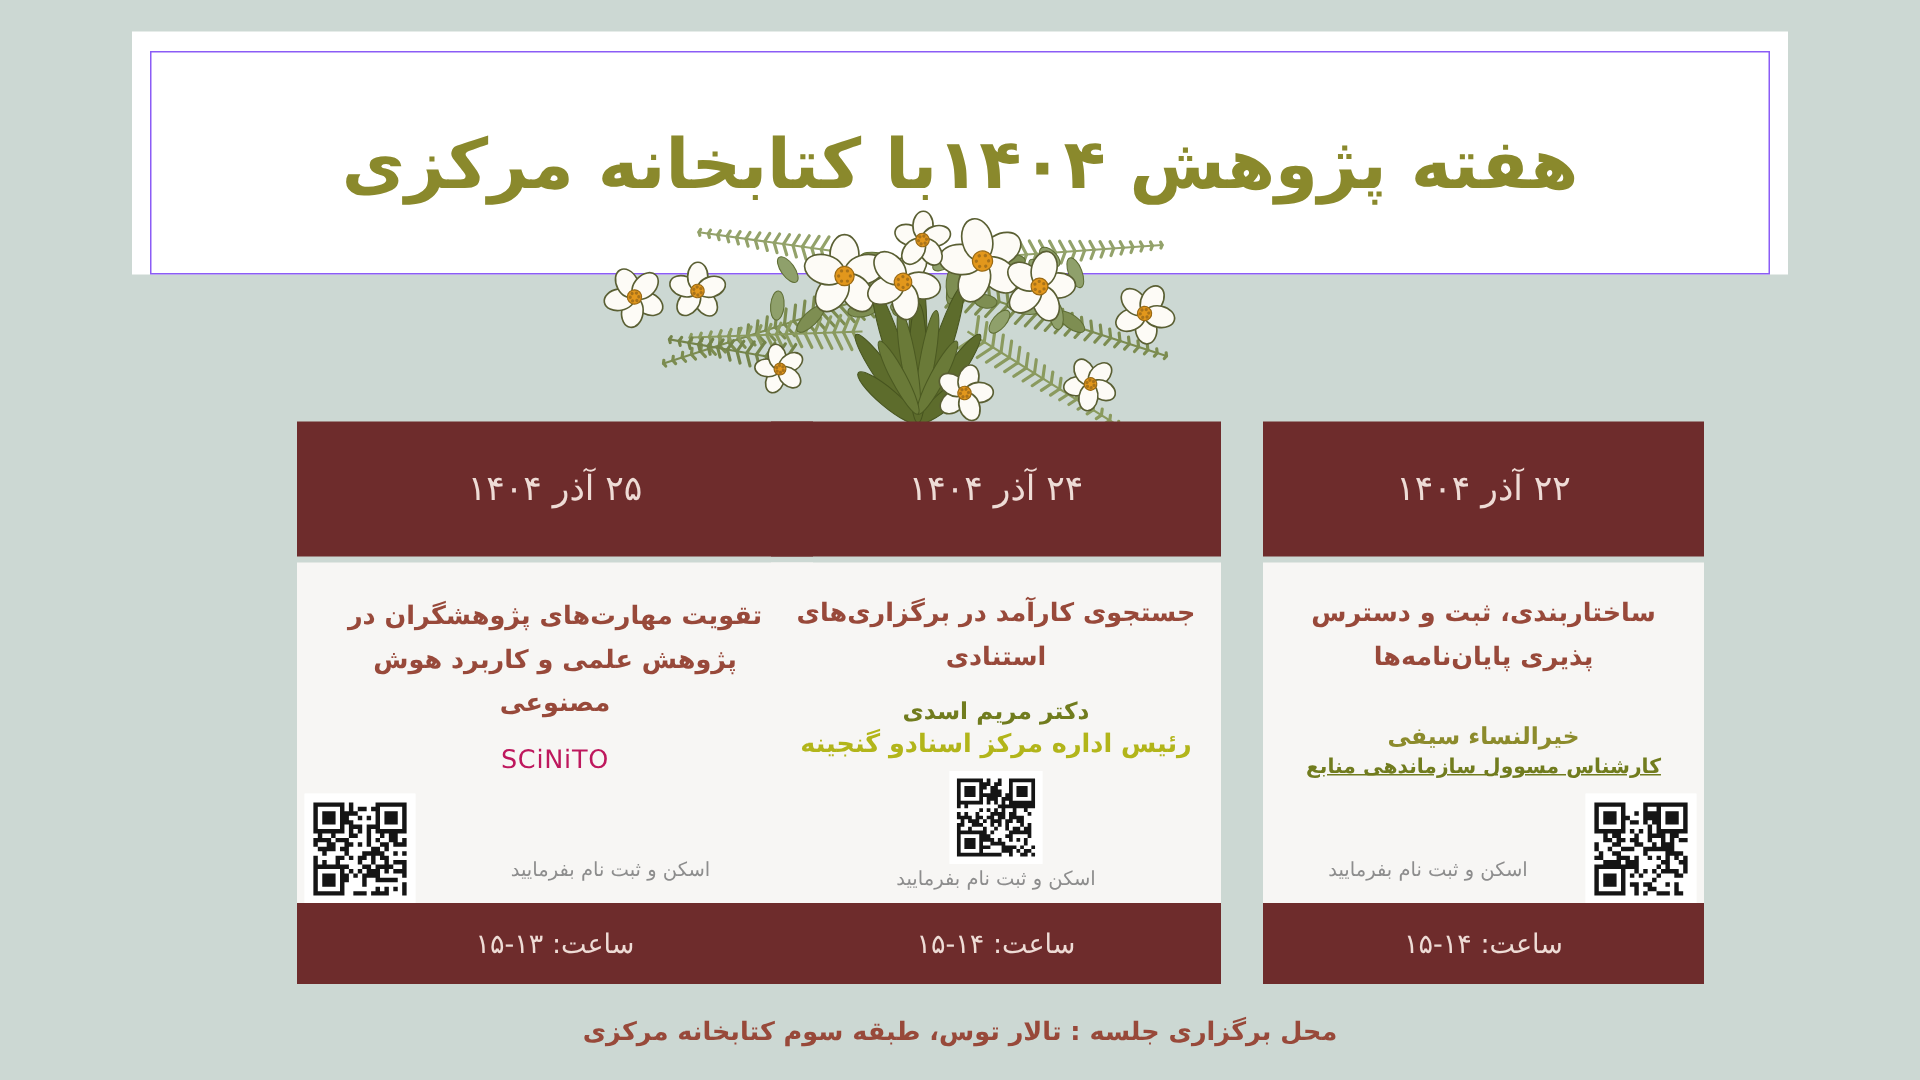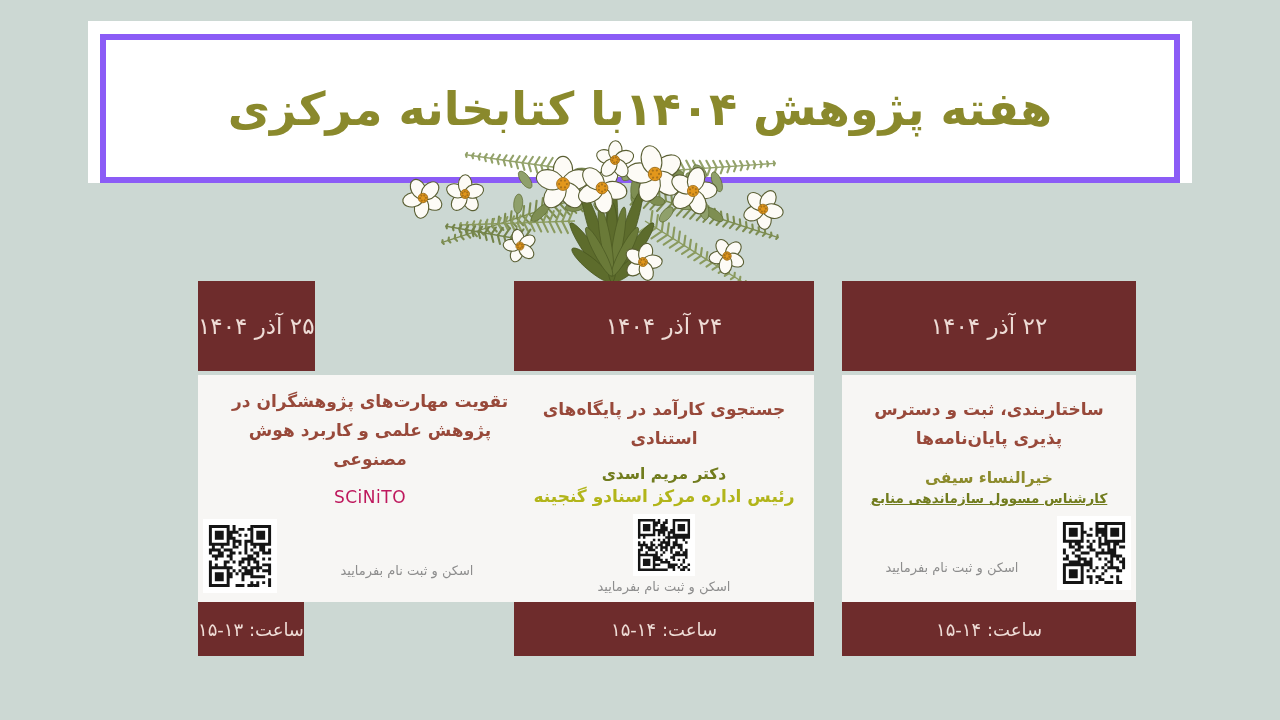--- a/index.html
+++ b/index.html
@@ -8,42 +8,42 @@
     --right-speaker-olive:#8c8b2c; --scan-gray:#8d8d8d; --header-text:#eedcd6;
     --card-body:#f7f6f4;
   }
   *{margin:0;padding:0;box-sizing:border-box;}
   html,body{width:1280px;height:720px;overflow:hidden;}
   body{font-family:"DejaVu Sans",sans-serif;}
   .stage{position:relative;width:1280px;height:720px;background:var(--background);direction:rtl;overflow:hidden;}
 
   
   .title-box{position:absolute;left:88px;top:21px;width:1104px;height:162px;background:#ffffff;z-index:1;}
-  .title-inner{position:absolute;left:12px;right:12px;top:13px;bottom:0;border:6px solid #8b5cf6;
+  .title-inner{position:absolute;left:12px;right:12px;top:13px;bottom:0;border:1px solid #8b5cf6;
     display:flex;align-items:center;justify-content:center;}
   .page-title{font-size:46px;font-weight:bold;color:var(--title-olive);letter-spacing:0;white-space:nowrap;}
 
   
   #bouquet{position:absolute;left:390px;top:146px;width:420px;height:150px;z-index:2;overflow:visible;}
 
   
   .card{position:absolute;top:281px;height:375px;display:flex;flex-direction:column;z-index:3;}
-  .card-25{left:198px;width:344px;align-items:flex-end;}
+  .card-25{left:198px;width:344px;}
   .card-24{left:514px;width:300px;}
   .card-22{left:830px;width:306px;padding-left:12px;}
   .card-header{height:90px;background:var(--maroon);display:flex;align-items:center;justify-content:center;}
   .card-date{color:var(--header-text);font-size:23px;letter-spacing:1px;}
   .card-body{flex:1;background:var(--card-body);margin-top:4px;text-align:center;overflow:hidden;}
   .card-footer{height:54px;background:var(--maroon);display:flex;align-items:center;justify-content:center;}
   .card-time{color:var(--header-text);font-size:18px;}
   .session-title{color:var(--card-title-brick);font-weight:bold;font-size:17px;line-height:1.72;padding:20px 13px 0;}
-  .card-25 .session-title{padding-top:12px;}
+  .card-25 .session-title{padding-top:22px;}
   .tool-name{color:#be185d;font-size:17px;letter-spacing:.5px;margin-top:12px;direction:ltr;}
   .speaker-name{font-weight:bold;font-size:15.5px;margin-top:12px;color:var(--speaker-olive);}
-  .card-22 .speaker-name{color:var(--right-speaker-olive);margin-top:16px;}
+  .card-22 .speaker-name{color:var(--right-speaker-olive);margin-top:29px;}
   .speaker-role{font-weight:bold;font-size:17px;margin-top:3px;color:var(--role-yellow-green);}
   .card-22 .speaker-role{color:var(--speaker-olive);font-size:13.5px;text-decoration:underline;}
   .scan-label{color:var(--scan-gray);font-size:13px;}
   .qr-row{display:flex;direction:ltr;align-items:flex-end;padding:0 5px;}
   .card-25 .qr-row{margin-top:12px;}
   .card-22 .qr-row{margin-top:10px;}
   .qr-row .scan-label{flex:1;text-align:center;padding-bottom:15px;}
   .qr{display:block;background:#fff;}
   .qr-center-wrap{margin-top:8px;}
   .qr-center-wrap .qr{margin:0 auto 3px;}
@@ -617,21 +617,21 @@
     <div class="card-footer">
       <span class="card-time">ساعت: ۱۳-۱۵</span>
     </div>
   </div>
 
   <div class="card card-24">
     <div class="card-header">
       <span class="card-date">۲۴ آذر ۱۴۰۴</span>
     </div>
     <div class="card-body">
-      <div class="session-title">جستجوی کارآمد در پایگاه‌های استنادی</div>
+      <div class="session-title">جستجوی کارآمد در برگزاری‌های استنادی</div>
       <div class="speaker-name">دکتر مریم اسدی</div>
       <div class="speaker-role">رئیس اداره مرکز اسنادو گنجینه</div>
       <div class="qr-center-wrap">
         <svg class="qr" width="62" height="62" viewBox="0 0 25 25">
             <rect width="25" height="25" fill="#fff"></rect>
             <path d="M2 2h1v1h-1zM3 2h1v1h-1zM4 2h1v1h-1zM5 2h1v1h-1zM6 2h1v1h-1zM7 2h1v1h-1zM8 2h1v1h-1zM10 2h1v1h-1zM13 2h1v1h-1zM16 2h1v1h-1zM17 2h1v1h-1zM18 2h1v1h-1zM19 2h1v1h-1zM20 2h1v1h-1zM21 2h1v1h-1zM22 2h1v1h-1zM2 3h1v1h-1zM8 3h1v1h-1zM9 3h1v1h-1zM10 3h1v1h-1zM12 3h1v1h-1zM13 3h1v1h-1zM16 3h1v1h-1zM22 3h1v1h-1zM2 4h1v1h-1zM4 4h1v1h-1zM5 4h1v1h-1zM6 4h1v1h-1zM8 4h1v1h-1zM9 4h1v1h-1zM11 4h1v1h-1zM12 4h1v1h-1zM16 4h1v1h-1zM18 4h1v1h-1zM19 4h1v1h-1zM20 4h1v1h-1zM22 4h1v1h-1zM2 5h1v1h-1zM4 5h1v1h-1zM5 5h1v1h-1zM6 5h1v1h-1zM8 5h1v1h-1zM11 5h1v1h-1zM12 5h1v1h-1zM13 5h1v1h-1zM16 5h1v1h-1zM18 5h1v1h-1zM19 5h1v1h-1zM20 5h1v1h-1zM22 5h1v1h-1zM2 6h1v1h-1zM4 6h1v1h-1zM5 6h1v1h-1zM6 6h1v1h-1zM8 6h1v1h-1zM9 6h1v1h-1zM10 6h1v1h-1zM11 6h1v1h-1zM12 6h1v1h-1zM13 6h1v1h-1zM15 6h1v1h-1zM16 6h1v1h-1zM18 6h1v1h-1zM19 6h1v1h-1zM20 6h1v1h-1zM22 6h1v1h-1zM2 7h1v1h-1zM8 7h1v1h-1zM10 7h1v1h-1zM11 7h1v1h-1zM12 7h1v1h-1zM14 7h1v1h-1zM15 7h1v1h-1zM16 7h1v1h-1zM22 7h1v1h-1zM2 8h1v1h-1zM3 8h1v1h-1zM4 8h1v1h-1zM5 8h1v1h-1zM6 8h1v1h-1zM7 8h1v1h-1zM8 8h1v1h-1zM10 8h1v1h-1zM12 8h1v1h-1zM14 8h1v1h-1zM16 8h1v1h-1zM17 8h1v1h-1zM18 8h1v1h-1zM19 8h1v1h-1zM20 8h1v1h-1zM21 8h1v1h-1zM22 8h1v1h-1zM2 9h1v1h-1zM4 9h1v1h-1zM13 9h1v1h-1zM14 9h1v1h-1zM15 9h1v1h-1zM16 9h1v1h-1zM17 9h1v1h-1zM18 9h1v1h-1zM19 9h1v1h-1zM20 9h1v1h-1zM21 9h1v1h-1zM22 9h1v1h-1zM8 10h1v1h-1zM10 10h1v1h-1zM12 10h1v1h-1zM14 10h1v1h-1zM17 10h1v1h-1zM20 10h1v1h-1zM2 11h1v1h-1zM4 11h1v1h-1zM7 11h1v1h-1zM11 11h1v1h-1zM12 11h1v1h-1zM13 11h1v1h-1zM14 11h1v1h-1zM16 11h1v1h-1zM17 11h1v1h-1zM21 11h1v1h-1zM2 12h1v1h-1zM3 12h1v1h-1zM4 12h1v1h-1zM5 12h1v1h-1zM7 12h1v1h-1zM8 12h1v1h-1zM10 12h1v1h-1zM11 12h1v1h-1zM13 12h1v1h-1zM14 12h1v1h-1zM16 12h1v1h-1zM17 12h1v1h-1zM18 12h1v1h-1zM19 12h1v1h-1zM3 13h1v1h-1zM5 13h1v1h-1zM6 13h1v1h-1zM7 13h1v1h-1zM9 13h1v1h-1zM11 13h1v1h-1zM12 13h1v1h-1zM13 13h1v1h-1zM15 13h1v1h-1zM16 13h1v1h-1zM18 13h1v1h-1zM19 13h1v1h-1zM2 14h1v1h-1zM3 14h1v1h-1zM6 14h1v1h-1zM7 14h1v1h-1zM8 14h1v1h-1zM11 14h1v1h-1zM13 14h1v1h-1zM15 14h1v1h-1zM19 14h1v1h-1zM21 14h1v1h-1zM2 15h1v1h-1zM5 15h1v1h-1zM9 15h1v1h-1zM12 15h1v1h-1zM15 15h1v1h-1zM17 15h1v1h-1zM18 15h1v1h-1zM20 15h1v1h-1zM21 15h1v1h-1zM2 16h1v1h-1zM3 16h1v1h-1zM4 16h1v1h-1zM5 16h1v1h-1zM6 16h1v1h-1zM7 16h1v1h-1zM8 16h1v1h-1zM9 16h1v1h-1zM11 16h1v1h-1zM16 16h1v1h-1zM17 16h1v1h-1zM18 16h1v1h-1zM19 16h1v1h-1zM20 16h1v1h-1zM21 16h1v1h-1zM2 17h1v1h-1zM8 17h1v1h-1zM9 17h1v1h-1zM10 17h1v1h-1zM15 17h1v1h-1zM16 17h1v1h-1zM21 17h1v1h-1zM2 18h1v1h-1zM4 18h1v1h-1zM5 18h1v1h-1zM6 18h1v1h-1zM8 18h1v1h-1zM9 18h1v1h-1zM10 18h1v1h-1zM11 18h1v1h-1zM13 18h1v1h-1zM16 18h1v1h-1zM18 18h1v1h-1zM20 18h1v1h-1zM2 19h1v1h-1zM4 19h1v1h-1zM5 19h1v1h-1zM6 19h1v1h-1zM8 19h1v1h-1zM11 19h1v1h-1zM12 19h1v1h-1zM13 19h1v1h-1zM14 19h1v1h-1zM20 19h1v1h-1zM2 20h1v1h-1zM4 20h1v1h-1zM5 20h1v1h-1zM6 20h1v1h-1zM8 20h1v1h-1zM9 20h1v1h-1zM10 20h1v1h-1zM14 20h1v1h-1zM15 20h1v1h-1zM16 20h1v1h-1zM17 20h1v1h-1zM19 20h1v1h-1zM22 20h1v1h-1zM2 21h1v1h-1zM8 21h1v1h-1zM14 21h1v1h-1zM15 21h1v1h-1zM16 21h1v1h-1zM18 21h1v1h-1zM20 21h1v1h-1zM21 21h1v1h-1zM2 22h1v1h-1zM3 22h1v1h-1zM4 22h1v1h-1zM5 22h1v1h-1zM6 22h1v1h-1zM7 22h1v1h-1zM8 22h1v1h-1zM9 22h1v1h-1zM10 22h1v1h-1zM11 22h1v1h-1zM12 22h1v1h-1zM13 22h1v1h-1zM16 22h1v1h-1zM19 22h1v1h-1zM20 22h1v1h-1zM22 22h1v1h-1z" fill="#151515"></path>
           </svg>
         <div class="scan-label">اسکن و ثبت نام بفرمایید</div>
       </div>
     </div>
@@ -654,13 +654,14 @@
             <rect width="25" height="25" fill="#fff"></rect>
             <path d="M2 2h1v1h-1zM3 2h1v1h-1zM4 2h1v1h-1zM5 2h1v1h-1zM6 2h1v1h-1zM7 2h1v1h-1zM8 2h1v1h-1zM13 2h1v1h-1zM14 2h1v1h-1zM15 2h1v1h-1zM16 2h1v1h-1zM17 2h1v1h-1zM18 2h1v1h-1zM19 2h1v1h-1zM20 2h1v1h-1zM21 2h1v1h-1zM22 2h1v1h-1zM2 3h1v1h-1zM8 3h1v1h-1zM13 3h1v1h-1zM16 3h1v1h-1zM22 3h1v1h-1zM2 4h1v1h-1zM4 4h1v1h-1zM5 4h1v1h-1zM6 4h1v1h-1zM8 4h1v1h-1zM11 4h1v1h-1zM13 4h1v1h-1zM14 4h1v1h-1zM15 4h1v1h-1zM16 4h1v1h-1zM18 4h1v1h-1zM19 4h1v1h-1zM20 4h1v1h-1zM22 4h1v1h-1zM2 5h1v1h-1zM4 5h1v1h-1zM5 5h1v1h-1zM6 5h1v1h-1zM8 5h1v1h-1zM9 5h1v1h-1zM13 5h1v1h-1zM14 5h1v1h-1zM15 5h1v1h-1zM16 5h1v1h-1zM18 5h1v1h-1zM19 5h1v1h-1zM20 5h1v1h-1zM22 5h1v1h-1zM2 6h1v1h-1zM4 6h1v1h-1zM5 6h1v1h-1zM6 6h1v1h-1zM8 6h1v1h-1zM10 6h1v1h-1zM11 6h1v1h-1zM13 6h1v1h-1zM15 6h1v1h-1zM16 6h1v1h-1zM18 6h1v1h-1zM19 6h1v1h-1zM20 6h1v1h-1zM22 6h1v1h-1zM2 7h1v1h-1zM8 7h1v1h-1zM14 7h1v1h-1zM16 7h1v1h-1zM22 7h1v1h-1zM2 8h1v1h-1zM3 8h1v1h-1zM4 8h1v1h-1zM5 8h1v1h-1zM6 8h1v1h-1zM7 8h1v1h-1zM8 8h1v1h-1zM10 8h1v1h-1zM12 8h1v1h-1zM14 8h1v1h-1zM16 8h1v1h-1zM17 8h1v1h-1zM18 8h1v1h-1zM19 8h1v1h-1zM20 8h1v1h-1zM21 8h1v1h-1zM22 8h1v1h-1zM4 9h1v1h-1zM6 9h1v1h-1zM7 9h1v1h-1zM11 9h1v1h-1zM14 9h1v1h-1zM15 9h1v1h-1zM16 9h1v1h-1zM17 9h1v1h-1zM19 9h1v1h-1zM20 9h1v1h-1zM4 10h1v1h-1zM5 10h1v1h-1zM7 10h1v1h-1zM8 10h1v1h-1zM10 10h1v1h-1zM11 10h1v1h-1zM14 10h1v1h-1zM17 10h1v1h-1zM19 10h1v1h-1zM21 10h1v1h-1zM22 10h1v1h-1zM2 11h1v1h-1zM6 11h1v1h-1zM7 11h1v1h-1zM11 11h1v1h-1zM12 11h1v1h-1zM15 11h1v1h-1zM17 11h1v1h-1zM18 11h1v1h-1zM19 11h1v1h-1zM2 12h1v1h-1zM5 12h1v1h-1zM8 12h1v1h-1zM9 12h1v1h-1zM10 12h1v1h-1zM13 12h1v1h-1zM14 12h1v1h-1zM15 12h1v1h-1zM16 12h1v1h-1zM17 12h1v1h-1zM18 12h1v1h-1zM19 12h1v1h-1zM3 13h1v1h-1zM6 13h1v1h-1zM7 13h1v1h-1zM13 13h1v1h-1zM18 13h1v1h-1zM19 13h1v1h-1zM20 13h1v1h-1zM21 13h1v1h-1zM2 14h1v1h-1zM3 14h1v1h-1zM7 14h1v1h-1zM8 14h1v1h-1zM9 14h1v1h-1zM11 14h1v1h-1zM14 14h1v1h-1zM16 14h1v1h-1zM18 14h1v1h-1zM20 14h1v1h-1zM22 14h1v1h-1zM4 15h1v1h-1zM5 15h1v1h-1zM6 15h1v1h-1zM7 15h1v1h-1zM9 15h1v1h-1zM10 15h1v1h-1zM11 15h1v1h-1zM17 15h1v1h-1zM18 15h1v1h-1zM21 15h1v1h-1zM22 15h1v1h-1zM2 16h1v1h-1zM3 16h1v1h-1zM4 16h1v1h-1zM5 16h1v1h-1zM6 16h1v1h-1zM7 16h1v1h-1zM8 16h1v1h-1zM9 16h1v1h-1zM10 16h1v1h-1zM11 16h1v1h-1zM16 16h1v1h-1zM18 16h1v1h-1zM22 16h1v1h-1zM2 17h1v1h-1zM8 17h1v1h-1zM11 17h1v1h-1zM13 17h1v1h-1zM15 17h1v1h-1zM17 17h1v1h-1zM18 17h1v1h-1zM19 17h1v1h-1zM20 17h1v1h-1zM22 17h1v1h-1zM2 18h1v1h-1zM4 18h1v1h-1zM5 18h1v1h-1zM6 18h1v1h-1zM8 18h1v1h-1zM10 18h1v1h-1zM12 18h1v1h-1zM16 18h1v1h-1zM20 18h1v1h-1zM21 18h1v1h-1zM2 19h1v1h-1zM4 19h1v1h-1zM5 19h1v1h-1zM6 19h1v1h-1zM8 19h1v1h-1zM15 19h1v1h-1zM2 20h1v1h-1zM4 20h1v1h-1zM5 20h1v1h-1zM6 20h1v1h-1zM8 20h1v1h-1zM10 20h1v1h-1zM11 20h1v1h-1zM13 20h1v1h-1zM14 20h1v1h-1zM18 20h1v1h-1zM20 20h1v1h-1zM2 21h1v1h-1zM8 21h1v1h-1zM11 21h1v1h-1zM14 21h1v1h-1zM15 21h1v1h-1zM20 21h1v1h-1zM2 22h1v1h-1zM3 22h1v1h-1zM4 22h1v1h-1zM5 22h1v1h-1zM6 22h1v1h-1zM7 22h1v1h-1zM8 22h1v1h-1zM11 22h1v1h-1zM13 22h1v1h-1zM16 22h1v1h-1zM17 22h1v1h-1zM18 22h1v1h-1zM20 22h1v1h-1zM21 22h1v1h-1z" fill="#151515"></path>
           </svg>
       </div>
     </div>
     <div class="card-footer">
       <span class="card-time">ساعت: ۱۴-۱۵</span>
     </div>
   </div>
 
+  <div class="venue">محل برگزاری جلسه : تالار توس، طبقه سوم کتابخانه مرکزی</div>
 </div>
 
 </body></html>

